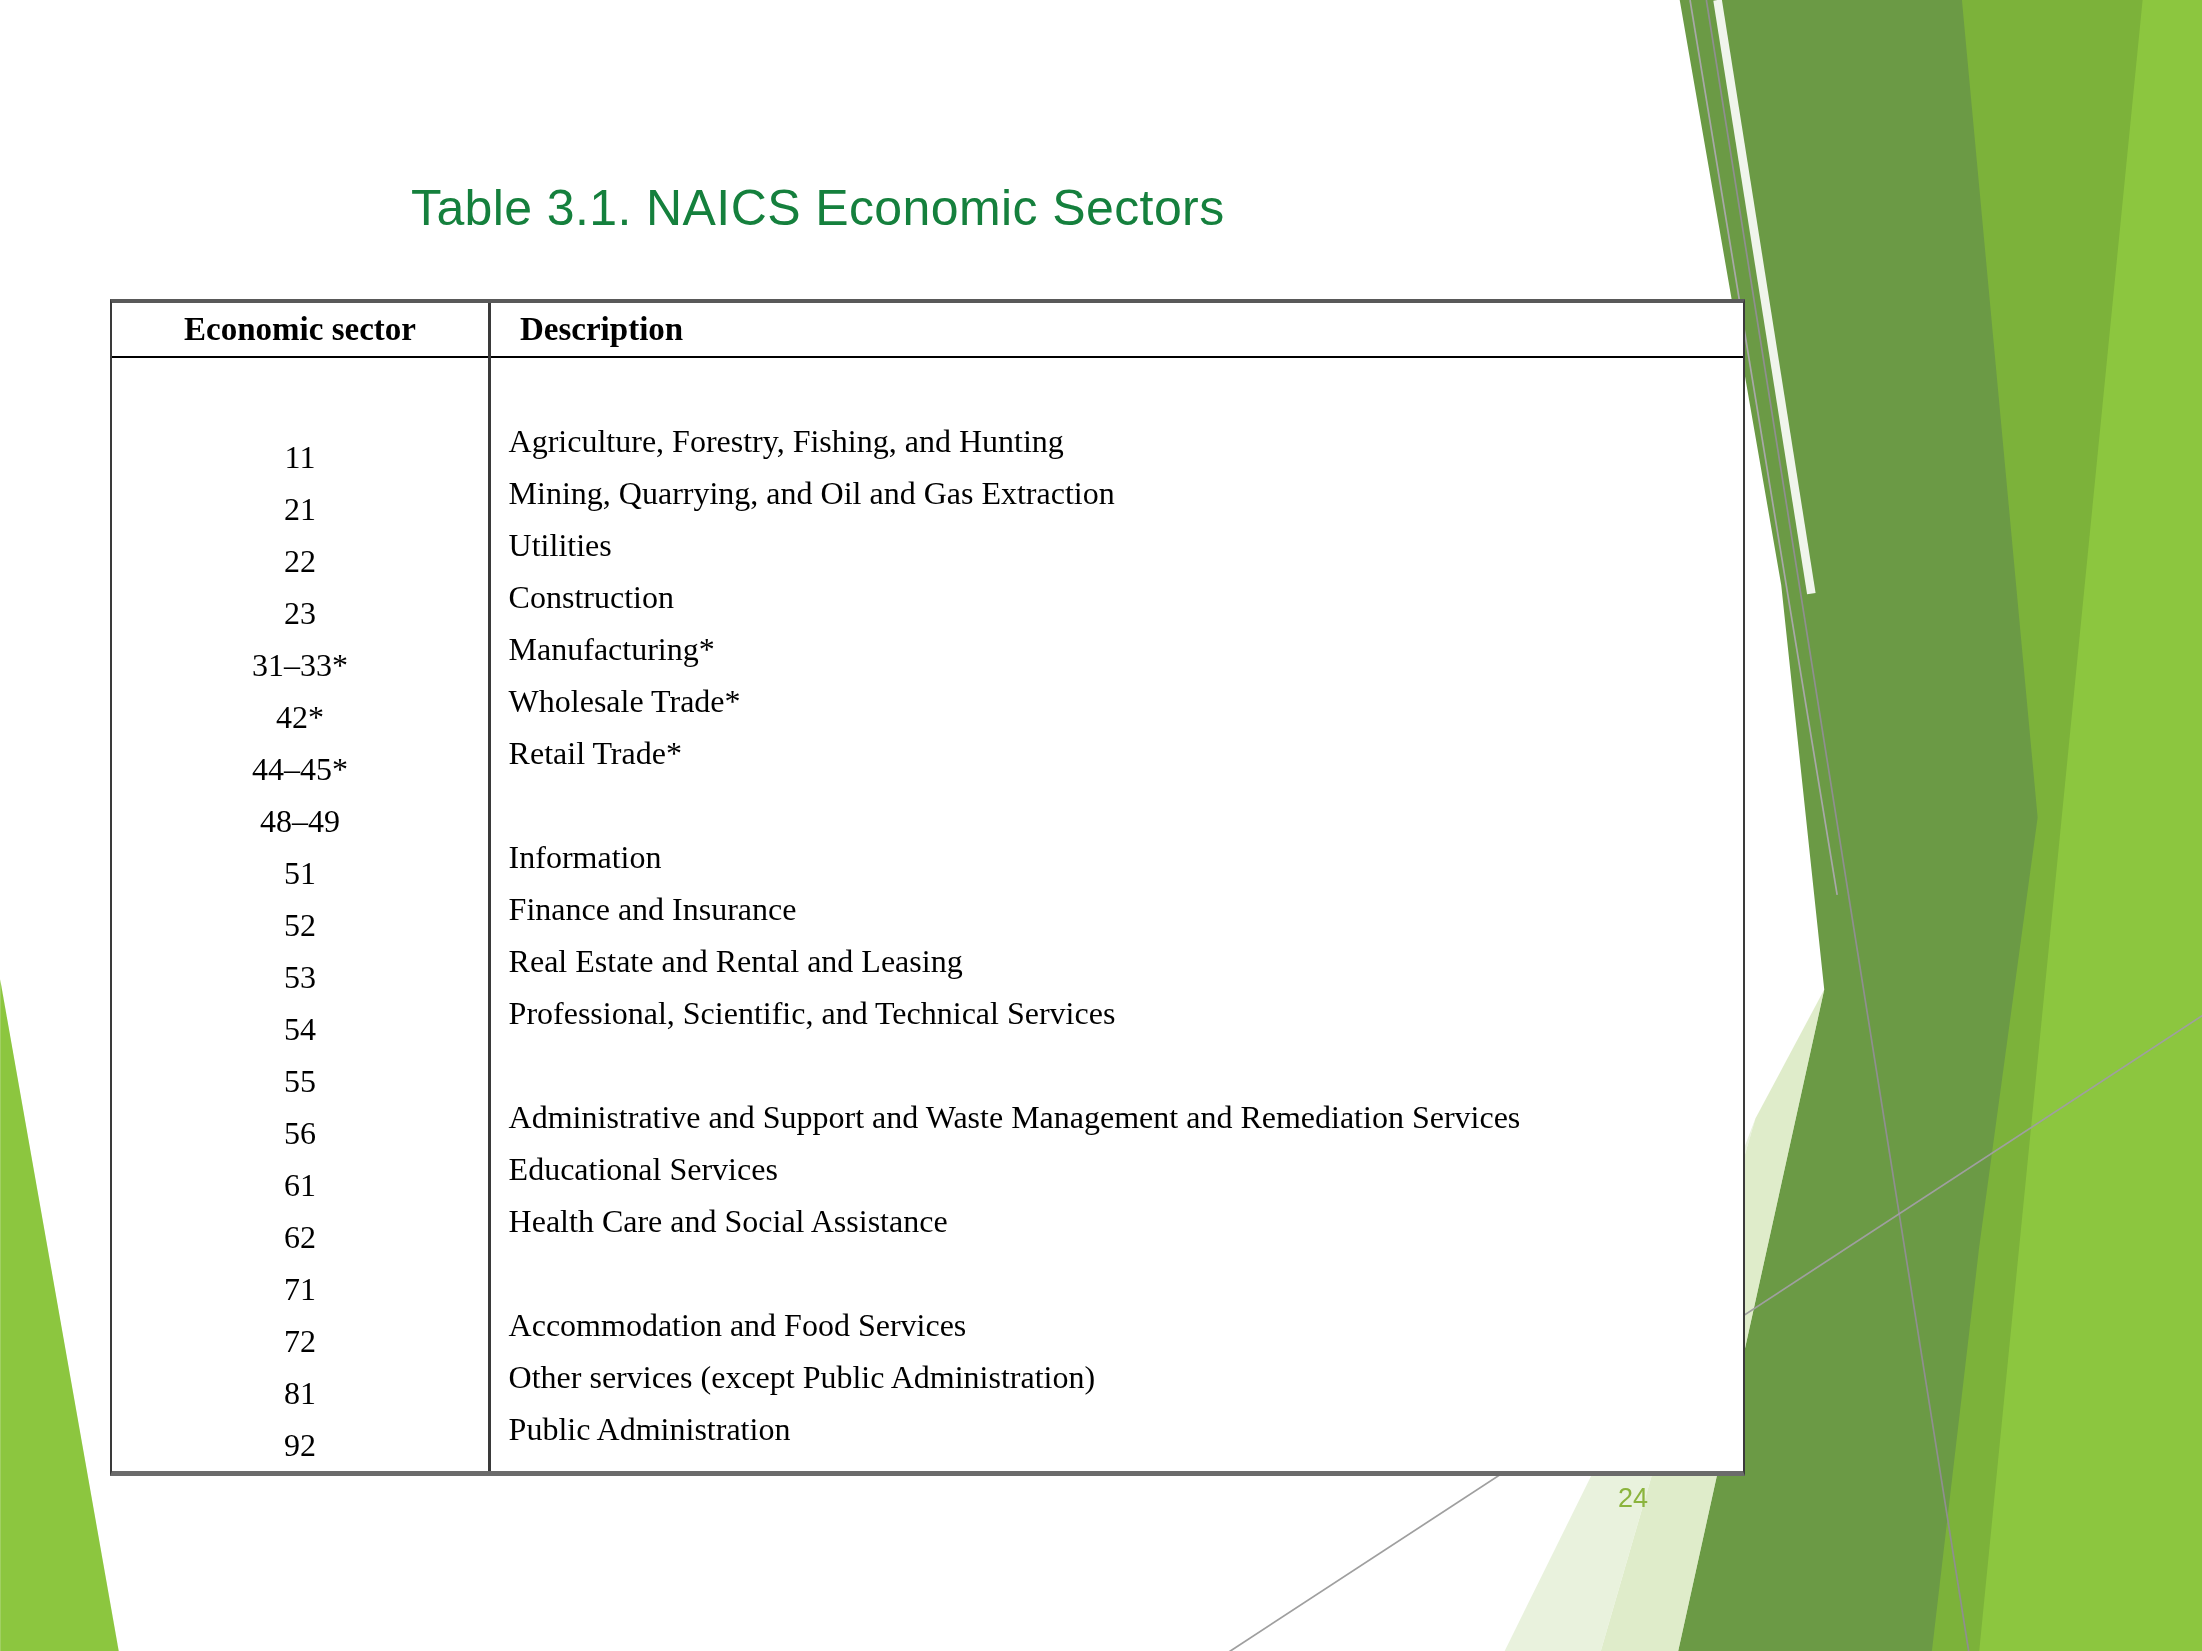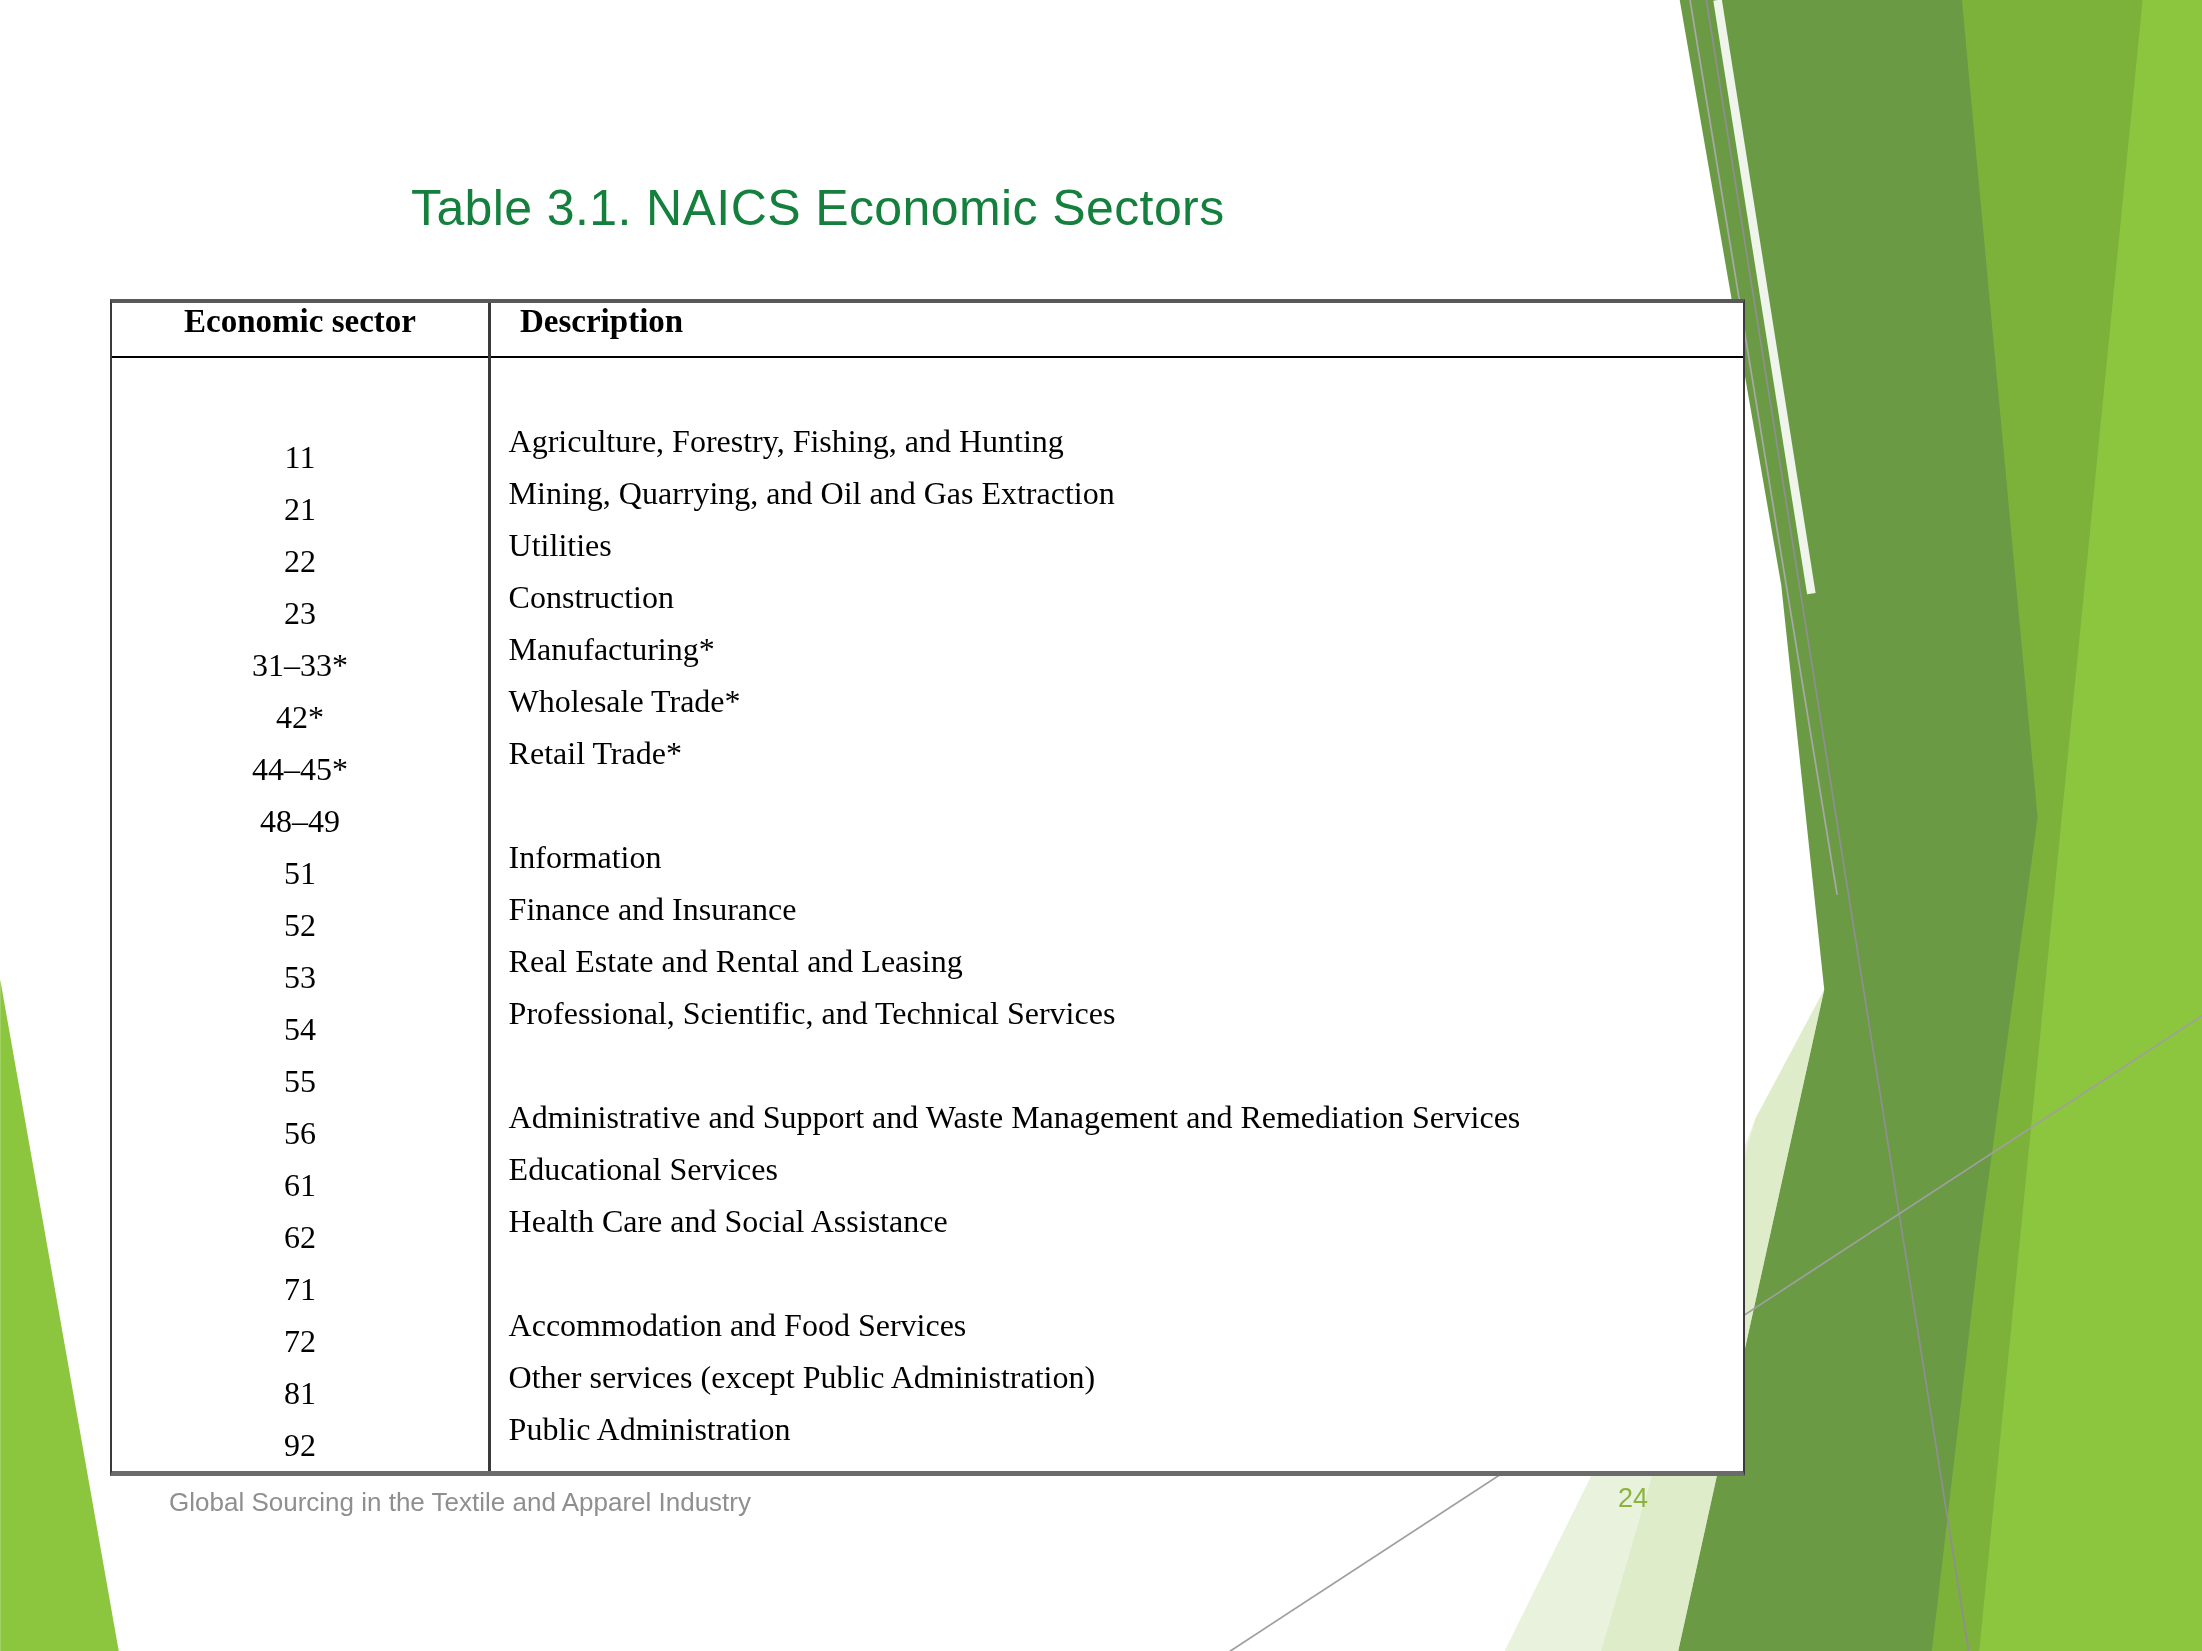--- a/index.html
+++ b/index.html
@@ -16,21 +16,21 @@
   .naics-table{
     position:absolute;left:110px;top:299px;width:1635px;height:1177px;
     box-sizing:border-box;background:#ffffff;
     border-top:4.3px solid #595959;
     border-left:2.6px solid #3a3a3a;
     border-right:2.6px solid #3a3a3a;
     border-bottom:5.2px solid #6b6b6b;
     font-family:"Liberation Serif","DejaVu Serif",serif;color:#000;
   }
   .col-divider{position:absolute;left:376px;top:0;bottom:0;width:2.6px;background:#3a3a3a;}
-  .thead{display:flex;height:53px;border-bottom:2.6px solid #000;}
+  .thead{display:flex;height:53px;align-items:center;border-bottom:2.6px solid #000;}
   .th{font-weight:bold;font-size:33px;}
   .th-code{width:376px;text-align:center;}
   .th-desc{padding-left:32px;}
   .tbody{padding-top:57px;}
   .row{display:flex;height:52px;align-items:center;font-size:32px;}
   .cell-code{width:376px;text-align:center;margin-top:32px;}
   .cell-desc{padding-left:20.6px;white-space:nowrap;text-align:right;}
   .footer-text{
     position:absolute;left:169px;top:1487px;font-size:26px;color:#8f8f8f;
     font-family:"Liberation Sans",sans-serif;
@@ -143,17 +143,16 @@
           <div class="cell-code">81</div>
           <div class="cell-desc">Other services (except Public Administration)</div>
         </div>
         <div class="row">
           <div class="cell-code">92</div>
           <div class="cell-desc">Public Administration</div>
         </div>
       </div>
   </div>
 
-  <div class="footer-text">Global Sourcing in the Textile and Apparel Industry</div>
   <div class="page-number">24</div>
 
 </div>
 
 
 </body></html>

